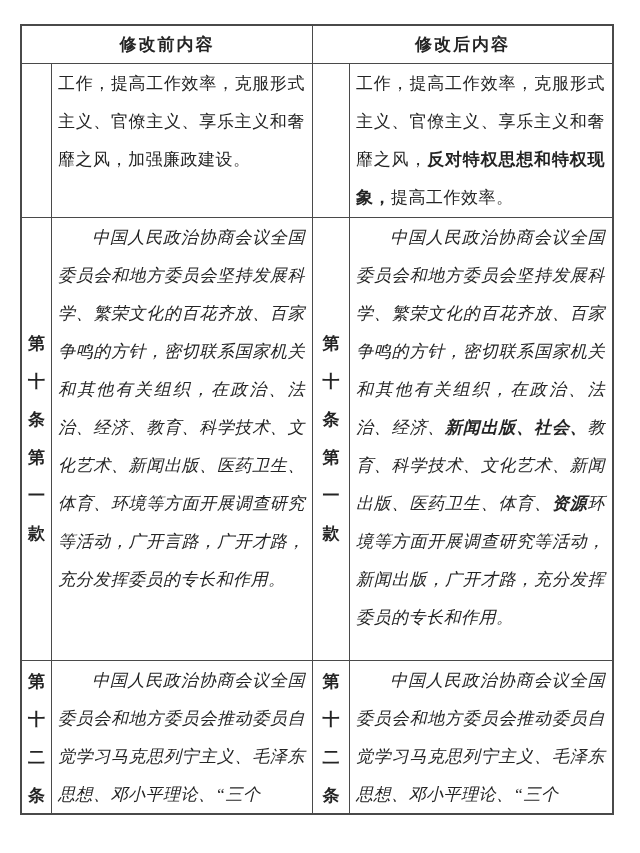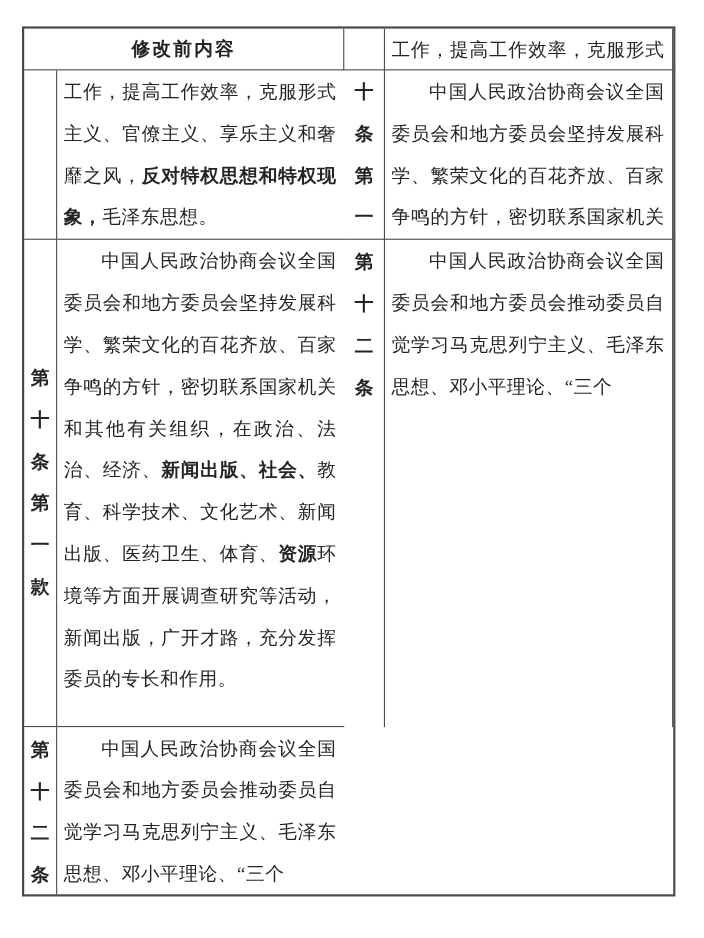--- a/index.html
+++ b/index.html
@@ -66,38 +66,39 @@
   .content-cell {
     padding: 1px 7px 17px 6px;
   }
   .para {
     font-size: 17px;
     line-height: 38px;
     text-align: justify;
     text-justify: inter-ideograph;
     letter-spacing: 0.5px;
   }
-  .para.indent { text-indent: 2em; }
+  .para.indent { text-indent: 2em; font-style: italic; }
   .seg-bold { font-weight: 700; }
 </style>
 </head>
 <body>
 
 <div class="page">
   <div class="cmp-table">
 
     <div class="cell header-cell hdr-before">修改前内容</div>
+    <div class="cell header-cell hdr-after col-last">修改后内容</div>
 
     <div class="cell label-cell"></div>
     <div class="cell content-cell">
       <p class="para"><span>工作，提高工作效率，克服形式主义、官僚主义、享乐主义和奢靡之风，加强廉政建设。</span></p>
     </div>
     <div class="cell label-cell"></div>
     <div class="cell content-cell col-last">
-      <p class="para"><span>工作，提高工作效率，克服形式主义、官僚主义、享乐主义和奢靡之风，</span><span class="seg-bold">反对特权思想和特权现象，</span><span>毛泽东思想。</span></p>
+      <p class="para"><span>工作，提高工作效率，克服形式主义、官僚主义、享乐主义和奢靡之风，</span><span class="seg-bold">反对特权思想和特权现象，</span><span>提高工作效率。</span></p>
     </div>
 
     <div class="cell label-cell">
         <div class="v-char">第</div>
         <div class="v-char">十</div>
         <div class="v-char">条</div>
         <div class="v-char">第</div>
         <div class="v-char">一</div>
         <div class="v-char">款</div>
       </div>

